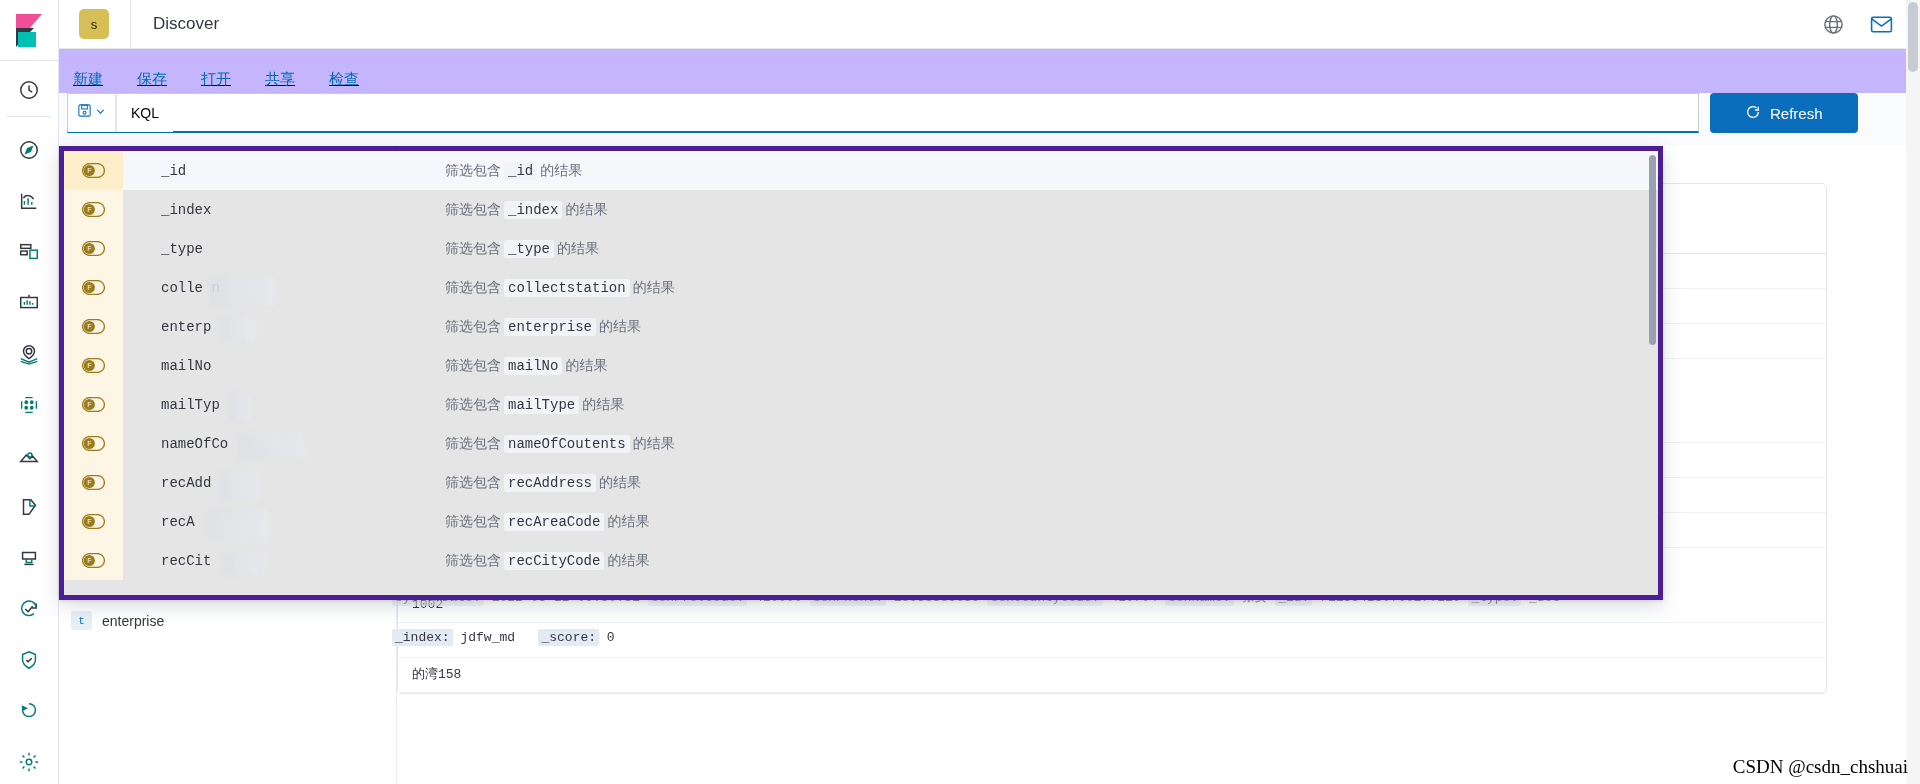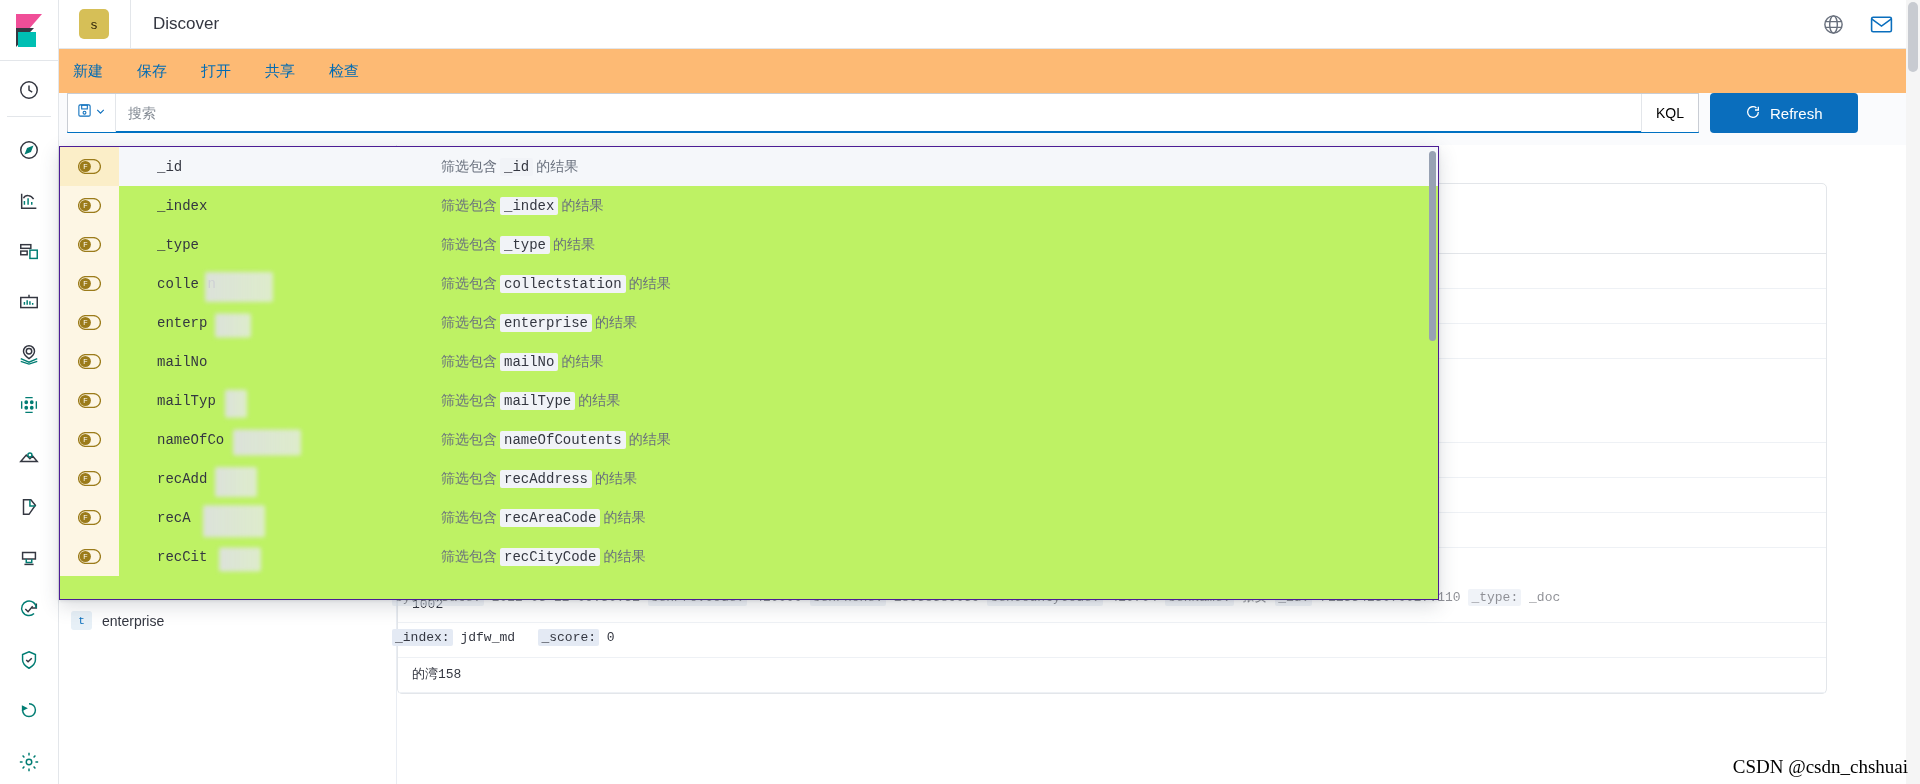--- a/index.html
+++ b/index.html
@@ -55,24 +55,25 @@
   .app-title {
     margin-left: 22px; font-size: 17px; color: #343741; font-weight: 400;
   }
   .header-right { margin-left: auto; display: flex; align-items: center; gap: 24px; padding-right: 26px; }
   .header-ico { color: #69707d; cursor: pointer; display: flex; }
 
   
   .top-menu {
     position: absolute; left: 59px; top: 49px;
     width: 1861px; height: 44px;
-    background: #fdba74;
-    display: flex; align-items: center;
+    background: #c4b5fd;
+    display: flex; align-items: flex-end;
     padding-left: 0;
     z-index: 25;
+    text-decoration: underline;
   }
   .menu-item {
     color: #006bb4; font-size: 15px; cursor: pointer;
     padding: 4px 6px; margin-right: 22px; border-radius: 3px;
   }
   .menu-item:first-child { margin-left: 0; }
 
   
   .query-bar {
     position: absolute; left: 59px; top: 93px;
@@ -161,23 +162,23 @@
   }
   .fk {
     background: #e4eaf4; border-radius: 2px; padding: 1px 3px; color: #343741;
   }
   .fv { color: #343741; }
 
   
   .suggest {
     position: absolute;
     left: 59px; top: 146px;
-    width: 1380px; height: 454px;
-    background: #bef264;
-    border: 1px solid #4c1d95;
+    width: 1604px; height: 454px;
+    background: #e5e5e5;
+    border: 5px solid #4c1d95;
     box-shadow: 0 6px 18px rgba(50,60,80,0.18), 0 1px 3px rgba(50,60,80,0.12);
     z-index: 60;
     overflow: hidden;
   }
   .suggest-scroll {
     height: 100%; overflow-y: auto; position: relative;
   }
   .sug-item {
     display: flex; align-items: center;
     height: 39px; cursor: pointer;
@@ -423,21 +424,20 @@
               <rect x="7.5" y="3.5" width="9" height="6"></rect>
               <circle cx="12" cy="15.5" r="2.3"></circle>
             </svg>
           </span>
           <span>
             <svg width="13" height="13" viewBox="0 0 24 24" fill="none" stroke="#0a6ebd" stroke-width="2">
               <path d="M6 9l6 6 6-6"></path>
             </svg>
           </span>
         </div>
-        <input class="qb-input" value="" placeholder="搜索" style="">
         <div class="kql-badge">KQL</div>
       </div>
       <button class="refresh-btn">
         <span>
           <svg width="16" height="16" viewBox="0 0 24 24" fill="none" stroke="#ffffff" stroke-width="2">
             <path d="M20 12a8 8 0 11-2.8-6.1"></path>
               <path d="M20 4v5h-5"></path>
           </svg>
         </span>
         <span>Refresh</span>

